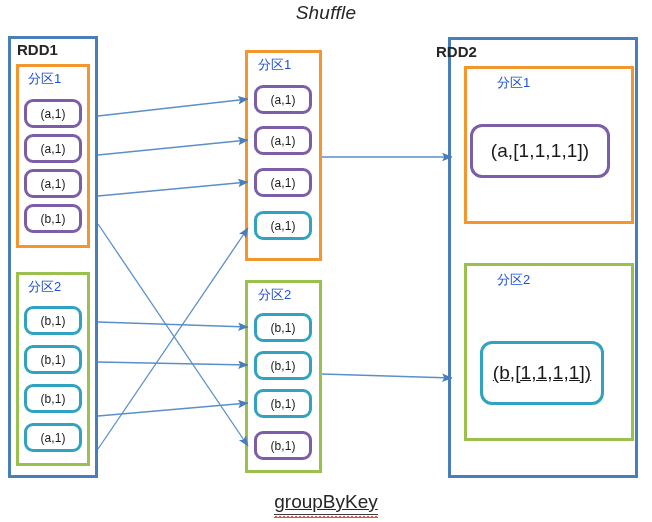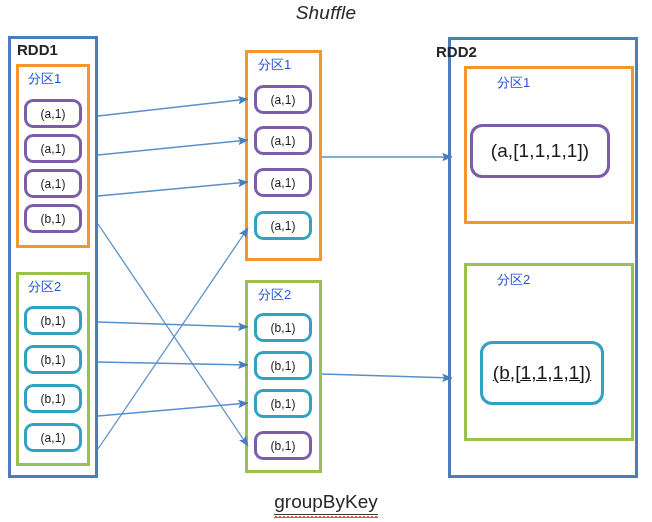--- a/index.html
+++ b/index.html
@@ -14,21 +14,21 @@
   .title-top{
     position:absolute;left:0;top:2px;width:652px;text-align:center;
     font-size:19px;letter-spacing:.2px;color:#262626;font-style:italic;
   }
   .title-bottom{
     position:absolute;left:0;top:491px;width:652px;text-align:center;
     font-size:19px;color:#262626;
   }
   .title-bottom .txt{
     display:inline-block;position:relative;
-    border-bottom:1px solid #3b3b3b;padding-bottom:1px;
+    border-bottom:1px solid #3b3b3b;padding-bottom:1px;text-decoration:underline;
   }
   .title-bottom .txt::after{
     content:"";position:absolute;left:0;right:0;bottom:-4px;height:3px;
     background:
       radial-gradient(circle at 2px 3px,#e8453c 1.6px,transparent 1.7px) 0 0/4px 4px repeat-x;
     opacity:.95;
   }
 
   
   .rdd-box{position:absolute;border:3px solid #4a7ebb;background:#fff;box-sizing:border-box;}

